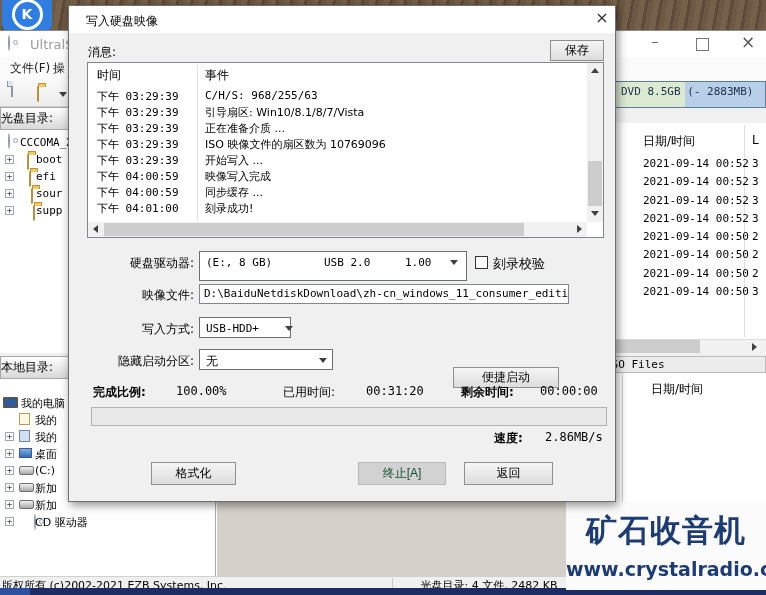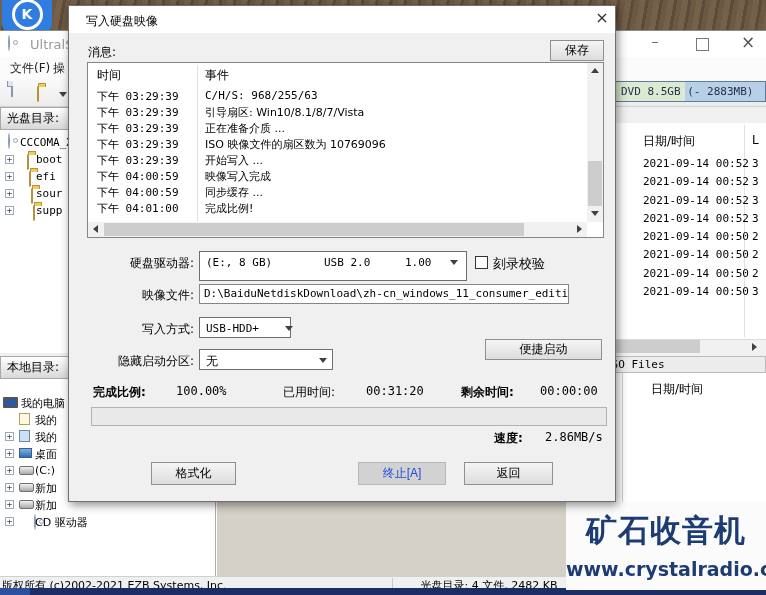--- a/index.html
+++ b/index.html
@@ -2,23 +2,23 @@
 <html><head>
 <meta charset="utf-8">
 <style>
   html,body{margin:0;padding:0}
   body{width:766px;height:595px;position:relative;overflow:hidden;background:#6b5742;
        font-family:"DejaVu Sans","Liberation Sans",sans-serif;font-size:12px;color:#000}
   .a{position:absolute}
   .mono{font-family:"DejaVu Sans Mono","Liberation Mono",monospace}
   .lbl{font-size:12px;white-space:nowrap}
   .cell{font-size:11px;white-space:nowrap}
-  .bar3d{background:linear-gradient(#ffffff,#d8d8d8);border:1px solid #a8a8a8;line-height:21px;padding-left:6px;box-sizing:border-box}
+  .bar3d{background:linear-gradient(#ffffff,#d8d8d8);border:1px solid #a8a8a8;line-height:21px;box-sizing:border-box}
   .btn{background:linear-gradient(#f5f5f5,#dddddd);border:1px solid #8f8f8f;font-size:12px;text-align:center;box-sizing:border-box}
-  .btn-dis{background:#d2d2d2;border:1px solid #b7b7b7;color:#1d4ed8}
+  .btn-dis{background:#d2d2d2;border:1px solid #b7b7b7;color:#14532d}
   .sunken{background:#fff;border:1px solid #82878f;box-sizing:border-box}
   .combo{background:#fff;border:1px solid #6e6e6e;box-sizing:border-box}
   .track{background:#f1f1f1}
   .thumb{background:#cdcdcd}
   .tri-d{width:0;height:0;border-left:4px solid transparent;border-right:4px solid transparent;border-top:5px solid #404040}
   .tri-u{width:0;height:0;border-left:4px solid transparent;border-right:4px solid transparent;border-bottom:5px solid #404040}
   .tri-l{width:0;height:0;border-top:4px solid transparent;border-bottom:4px solid transparent;border-right:5px solid #404040}
   .tri-r{width:0;height:0;border-top:4px solid transparent;border-bottom:4px solid transparent;border-left:5px solid #404040}
   .folder{width:13px;height:10px;background:linear-gradient(#ffe9a6,#f3c95c);border:1px solid #b8923a;border-radius:1px;position:relative}
   .folder::before{content:"";position:absolute;top:-4px;left:0;width:6px;height:3px;background:#f3c95c;border:1px solid #b8923a;border-bottom:none;border-radius:1px 1px 0 0}
@@ -120,21 +120,21 @@
   <span class="a cell" style="left:35px;top:467px;">新加</span>
 
   <span class="a expander" style="left:5px;top:486px;">+</span>
   <span class="a cdisc" style="left:18px;top:484px;"></span>
   <span class="a cell" style="left:35px;top:484px;">CD 驱动器</span>
 
   
   <div class="a" style="left:215px;top:348px;width:353px;height:197px;background:#d5d1c9;border-left:2px groove #ffffff;box-sizing:border-box;"></div>
 
   
-  <div class="a mono" style="left:558px;top:50px;width:208px;height:21px;border:1px solid #5a7da0;box-sizing:border-box;
+  <div class="a mono" style="left:558px;top:50px;width:208px;height:27px;border:1px solid #5a7da0;box-sizing:border-box;
               background:linear-gradient(90deg,#dcead2 0 61%,#b8cfe8 61%);line-height:19px;font-size:11px;color:#23334d;padding-left:62px;">
     <span>DVD 8.5GB (- 2883MB)</span>
   </div>
 
   
   <div class="a" style="left:600px;top:92px;width:166px;height:216px;background:#fff;"></div>
   <span class="a lbl" style="left:643px;top:102px;">日期/时间</span>
   <span class="a lbl" style="left:752px;top:102px;">L</span>
   <div class="a vline" style="left:744px;top:94px;height:212px;"></div>
 
@@ -210,21 +210,21 @@
     <span class="a cell" style="left:117px;top:58px;">正在准备介质 ...</span>
     <span class="a cell mono" style="left:9px;top:74px;">下午 03:29:39</span>
     <span class="a cell" style="left:117px;top:74px;">ISO 映像文件的扇区数为 10769096</span>
     <span class="a cell mono" style="left:9px;top:90px;">下午 03:29:39</span>
     <span class="a cell" style="left:117px;top:90px;">开始写入 ...</span>
     <span class="a cell mono" style="left:9px;top:106px;">下午 04:00:59</span>
     <span class="a cell" style="left:117px;top:106px;">映像写入完成</span>
     <span class="a cell mono" style="left:9px;top:122px;">下午 04:00:59</span>
     <span class="a cell" style="left:117px;top:122px;">同步缓存 ...</span>
     <span class="a cell mono" style="left:9px;top:138px;">下午 04:01:00</span>
-    <span class="a cell" style="left:117px;top:138px;">完成比例!</span>
+    <span class="a cell" style="left:117px;top:138px;">刻录成功!</span>
 
     <div class="a track" style="left:499px;top:0;width:16px;height:159px;"></div>
     <span class="a tri-u" style="left:503px;top:5px;"></span>
     <div class="a thumb" style="left:500px;top:98px;width:14px;height:45px;"></div>
     <span class="a tri-d" style="left:503px;top:148px;"></span>
 
     <div class="a track" style="left:0;top:159px;width:499px;height:15px;"></div>
     <span class="a tri-l" style="left:5px;top:162px;"></span>
     <div class="a thumb" style="left:16px;top:160px;width:420px;height:13px;"></div>
     <span class="a tri-r" style="left:489px;top:162px;"></span>
@@ -257,21 +257,21 @@
     <span class="a tri-d" style="left:85px;top:8px;"></span>
   </div>
 
   <div class="a lbl" style="left:0;top:347px;width:125px;text-align:right;">
     <span>隐藏启动分区:</span>
   </div>
   <div class="a combo" style="left:130px;top:343px;width:134px;height:21px;">
     <span class="a cell" style="left:6px;top:3px;font-size:12px;">无</span>
     <span class="a tri-d" style="left:119px;top:8px;"></span>
   </div>
-  <button class="a btn" style="left:384px;top:333px;width:117px;height:21px;margin-left:32px;">便捷启动</button>
+  <button class="a btn" style="left:384px;top:361px;width:106px;height:21px;">便捷启动</button>
 
   <span class="a lbl" style="left:24px;top:378px;font-weight:bold;">完成比例:</span>
   <span class="a lbl mono" style="left:107px;top:378px;">100.00%</span>
   <span class="a lbl" style="left:214px;top:378px;font-weight:normal;">已用时间:</span>
   <span class="a lbl mono" style="left:297px;top:378px;">00:31:20</span>
   <span class="a lbl" style="left:392px;top:378px;font-weight:bold;">剩余时间:</span>
   <span class="a lbl mono" style="left:471px;top:378px;">00:00:00</span>
 
   <div class="a" style="left:22px;top:401px;width:516px;height:19px;background:#e9e9e9;border:1px solid #b2b2b2;box-sizing:border-box;"></div>
 

